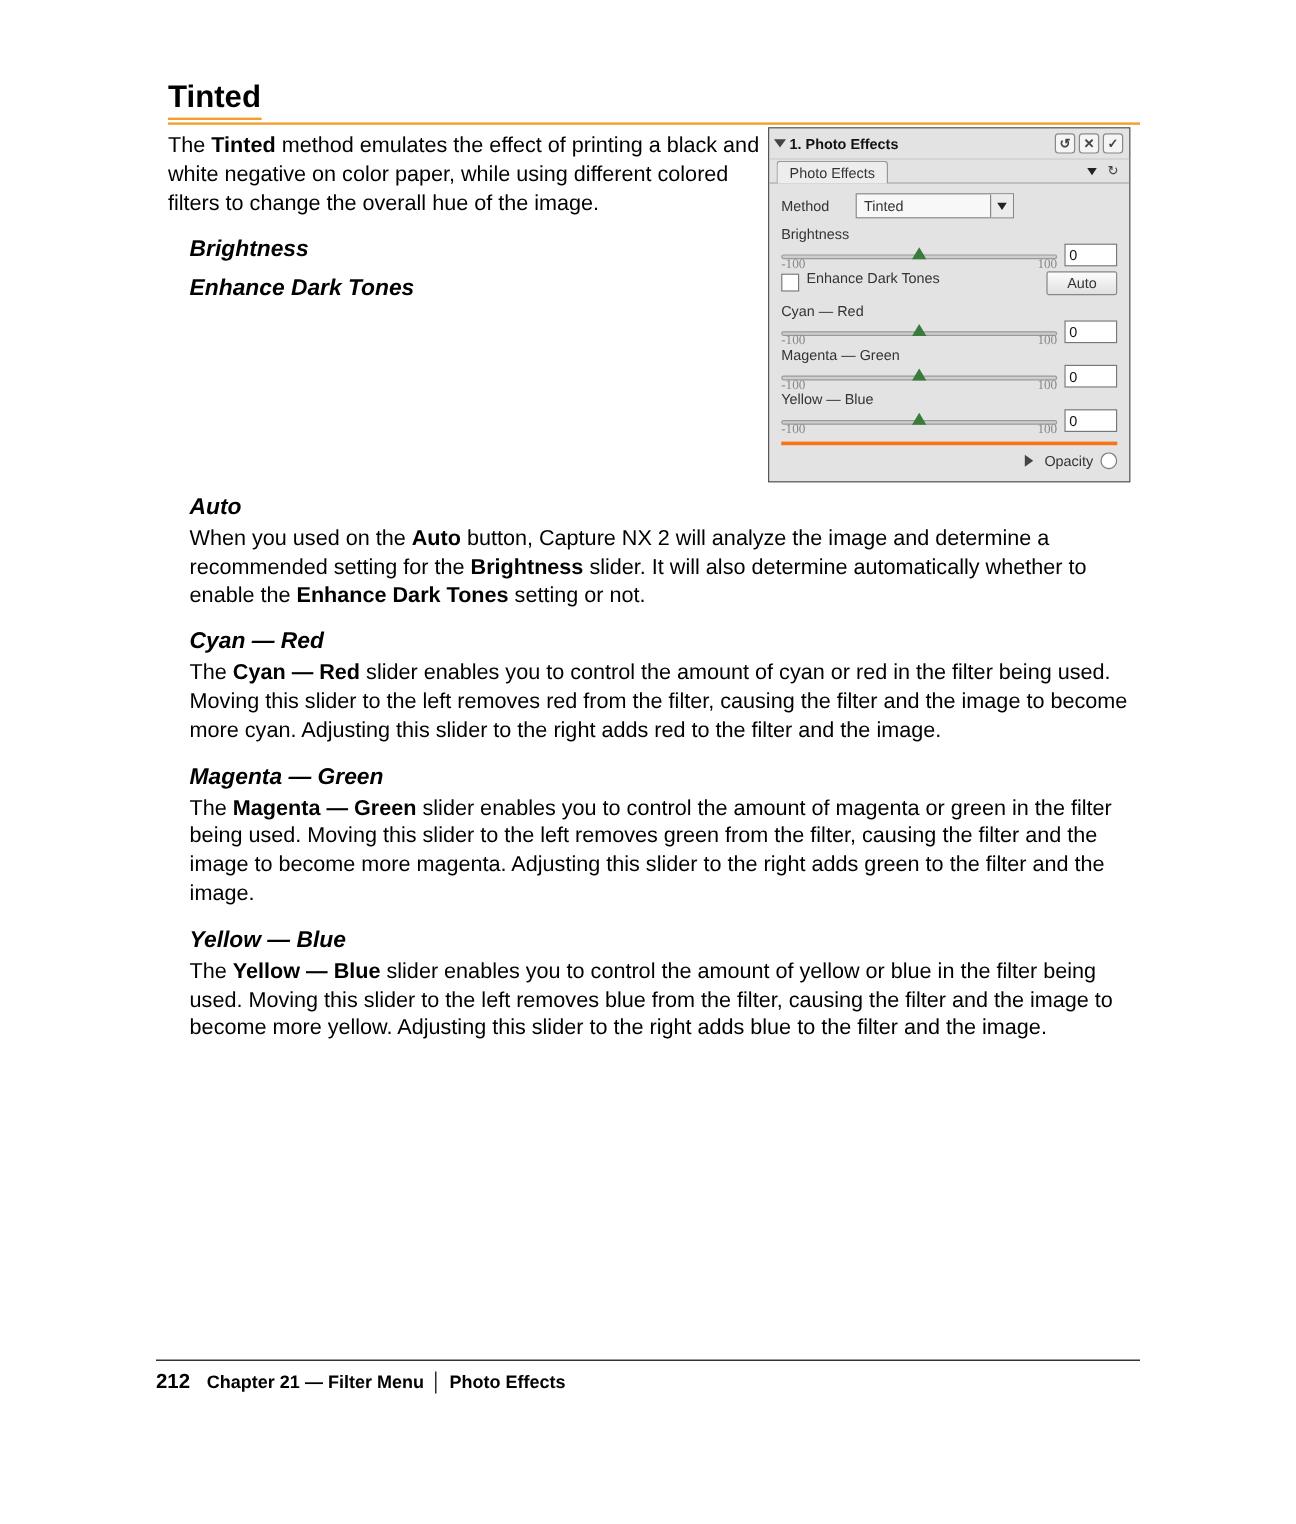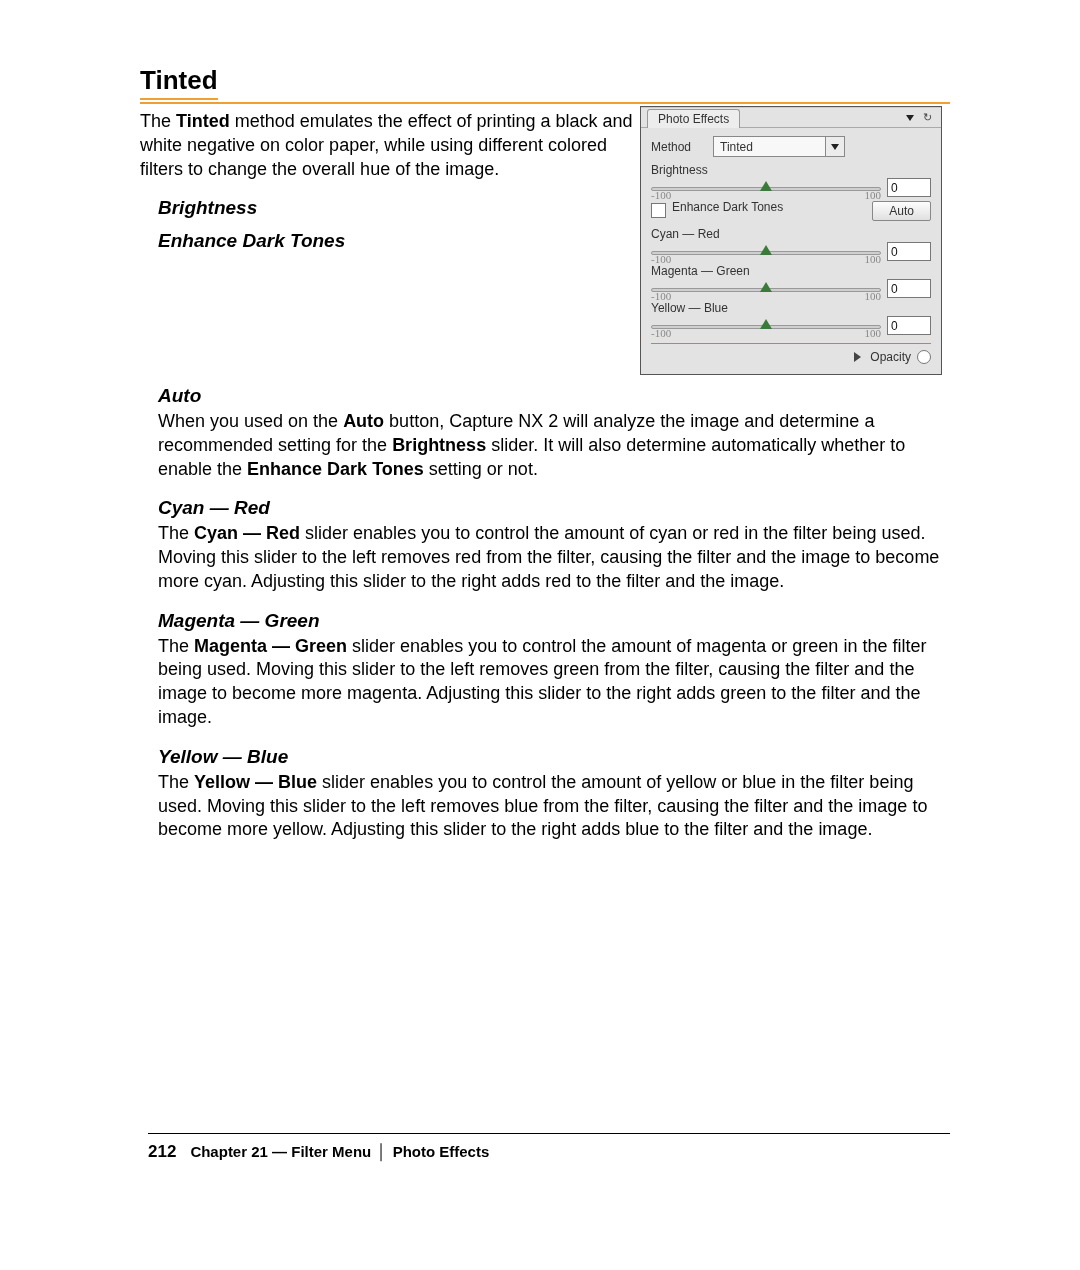--- a/index.html
+++ b/index.html
@@ -114,27 +114,27 @@
     position:absolute;top:0px;width:0;height:0;
     border-left:6px solid transparent;border-right:6px solid transparent;border-bottom:10px solid #3a7a3a;
     transform:translateX(-6px);
   }
   .valbox{width:36px;height:17px;border:1px solid #777;background:#fff;margin-left:6px;font-size:12px;padding:0 3px;color:#111;}
   .edt-row{display:flex;align-items:flex-start;gap:6px;margin:4px 0 6px 0;}
   .cb{width:13px;height:13px;border:1px solid #777;background:#fff;margin-top:2px;}
   .edt-row .text{flex:1;color:#333;line-height:1.15;}
   .auto-btn{border:1px solid #888;background:linear-gradient(#fdfdfd,#e0e0e0);padding:2px 16px;font-size:12px;border-radius:2px;}
   .panel-footer{
-    border-top:1px solid #f97316;margin-top:8px;padding-top:6px;display:flex;justify-content:flex-end;align-items:center;gap:6px;text-align:right;
+    border-top:3px solid #f97316;margin-top:8px;padding-top:6px;display:flex;justify-content:flex-end;align-items:center;gap:6px;text-align:right;
   }
   .radio{width:12px;height:12px;border:1px solid #777;border-radius:50%;background:#fff;}
   .body-text{font-size:18px;line-height:1.32;}
   .body-text p{margin:0 0 14px 0;}
   .footer{
-    position:absolute;left:148px;right:130px;bottom:108px;
+    position:absolute;left:130px;right:130px;bottom:108px;
     border-top:1px solid #000;padding-top:8px;
     font-size:15px;
     display:flex;align-items:baseline;
   }
   .footer .pnum{font-weight:700;font-size:17px;margin-right:14px;}
   .footer .sep{margin:0 6px;}
 </style>
 </head>
 <body>
 
@@ -150,20 +150,28 @@
 
       <div class="indent">
         <h3 class="sub">Brightness</h3>
 
         <h3 class="sub">Enhance Dark Tones</h3>
       </div>
     </div>
 
     <div class="panel-wrap">
       <div class="panel">
+        <div class="panel-header">
+          <span class="tri tri-down"></span>
+          <span>1. Photo Effects</span>
+          <span class="spacer"></span>
+          <span class="hicon">↺</span>
+          <span class="hicon">✕</span>
+          <span class="hicon">✓</span>
+        </div>
         <div class="tab-row">
           <div class="tab">Photo Effects</div>
           <span class="spacer"></span>
           <span class="drop-sm"></span>
           <span class="hicon" style="border:none;background:none;">↻</span>
         </div>
         <div class="panel-body">
           <div class="method-row">
             <span class="label">Method</span>
             <div class="combo">

